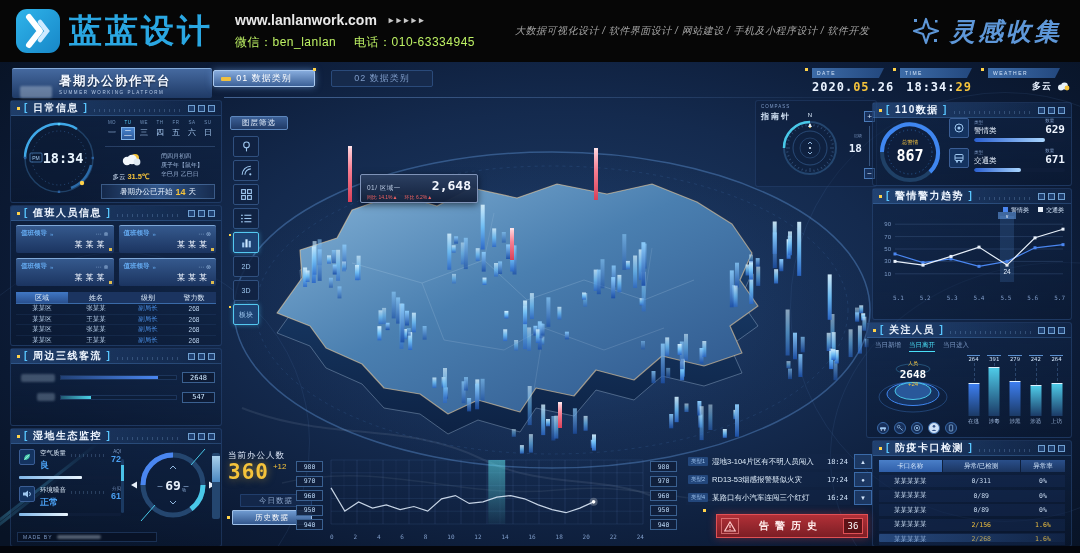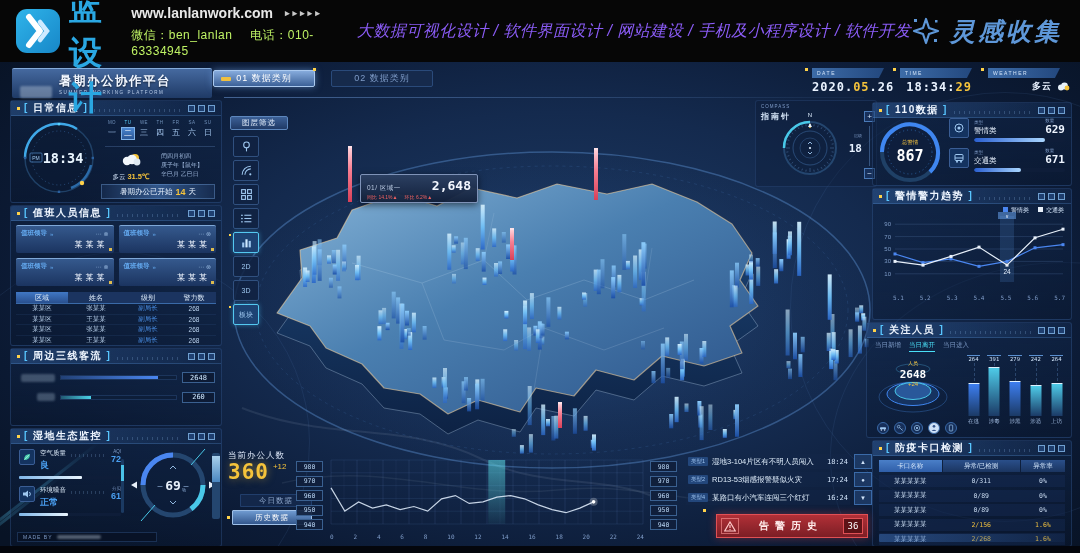--- a/index.html
+++ b/index.html
@@ -7,21 +7,21 @@
 
 .banner{position:absolute;inset:0 0 auto 0;height:62px;background:#060606;display:flex;align-items:center;z-index:5}
 .logo-mark{width:44px;height:44px;margin-left:16px;border-radius:11px;background:linear-gradient(135deg,#2fb4ea,#1787c8);position:relative;flex:none}
 .logo-mark svg{position:absolute;inset:0}
 .logo-text{font-size:33px;font-weight:bold;color:#2aa7e2;margin-left:9px;letter-spacing:3px}
 .contact{margin-left:22px;color:#e8e8e8}
 .site-row{font-size:14px;font-weight:bold;display:flex;align-items:center}
 .arr{color:#c8c8c8;font-size:9px;margin-left:12px;letter-spacing:3px}
 .wc-row{font-size:12px;margin-top:6px;color:#bef264;letter-spacing:.5px}
 .wc-row b{font-weight:normal;margin-right:14px}
-.services{font-style:italic;font-size:16px;color:#8b5cf6;margin-left:34px;letter-spacing:.5px;white-space:nowrap}
+.services{font-style:italic;font-size:10px;color:#a3a3a3;margin-left:26px;letter-spacing:.5px;white-space:nowrap}
 .collect{margin-left:auto;margin-right:18px;display:flex;align-items:center;gap:9px;color:#5e97d8;font-size:25px;font-weight:bold;font-style:italic;letter-spacing:3px;white-space:nowrap}
 
 .dash{position:absolute;top:62px;left:0;width:1080px;height:491px;overflow:hidden;
 background:radial-gradient(ellipse 720px 390px at 52% 46%,#1e3c66 0%,#142a4e 45%,#0c1b36 74%,#081325 100%)}
 .dash::after{content:"";position:absolute;left:0;bottom:0;width:100%;height:7px;background:#04060c}
 .ring{position:absolute;border:1px solid rgba(110,160,230,.10);border-radius:50%;pointer-events:none}
 .beam{position:absolute;width:3px;background:linear-gradient(180deg,rgba(90,200,255,0),rgba(90,210,255,.5),rgba(90,200,255,0));transform:rotate(52deg);pointer-events:none}
 .headline{position:absolute;left:224px;top:35px;width:640px;height:1px;background:linear-gradient(90deg,rgba(130,180,250,.45),rgba(130,180,250,.04))}
 
 .plaque{position:absolute;left:12px;top:6px;width:200px;height:30px;background:linear-gradient(180deg,#45699f,#1f3a66);border-top:1px solid #84abdb;border-radius:2px;display:flex;align-items:flex-end;padding:0 8px;gap:7px}
@@ -813,21 +813,21 @@
           </span>
           <span class="fval">2648</span>
         </div>
         <div class="frow">
           <span class="flabelbox">
             <span class="fchip" style="width: 18px;"></span>
           </span>
           <span class="ftrack">
             <i class="ffill" style="width: 26%; background: linear-gradient(90deg, rgba(74, 210, 232, 0.333), rgb(74, 210, 232));"></i>
           </span>
-          <span class="fval">260</span>
+          <span class="fval">547</span>
         </div>
       </div>
   </div>
 
   <div class="panel p-eco">
     <div class="phead">
         <span class="ptitle">湿地生态监控</span>
         <span class="pdots"></span>
         <span class="picons">
           <i></i>

